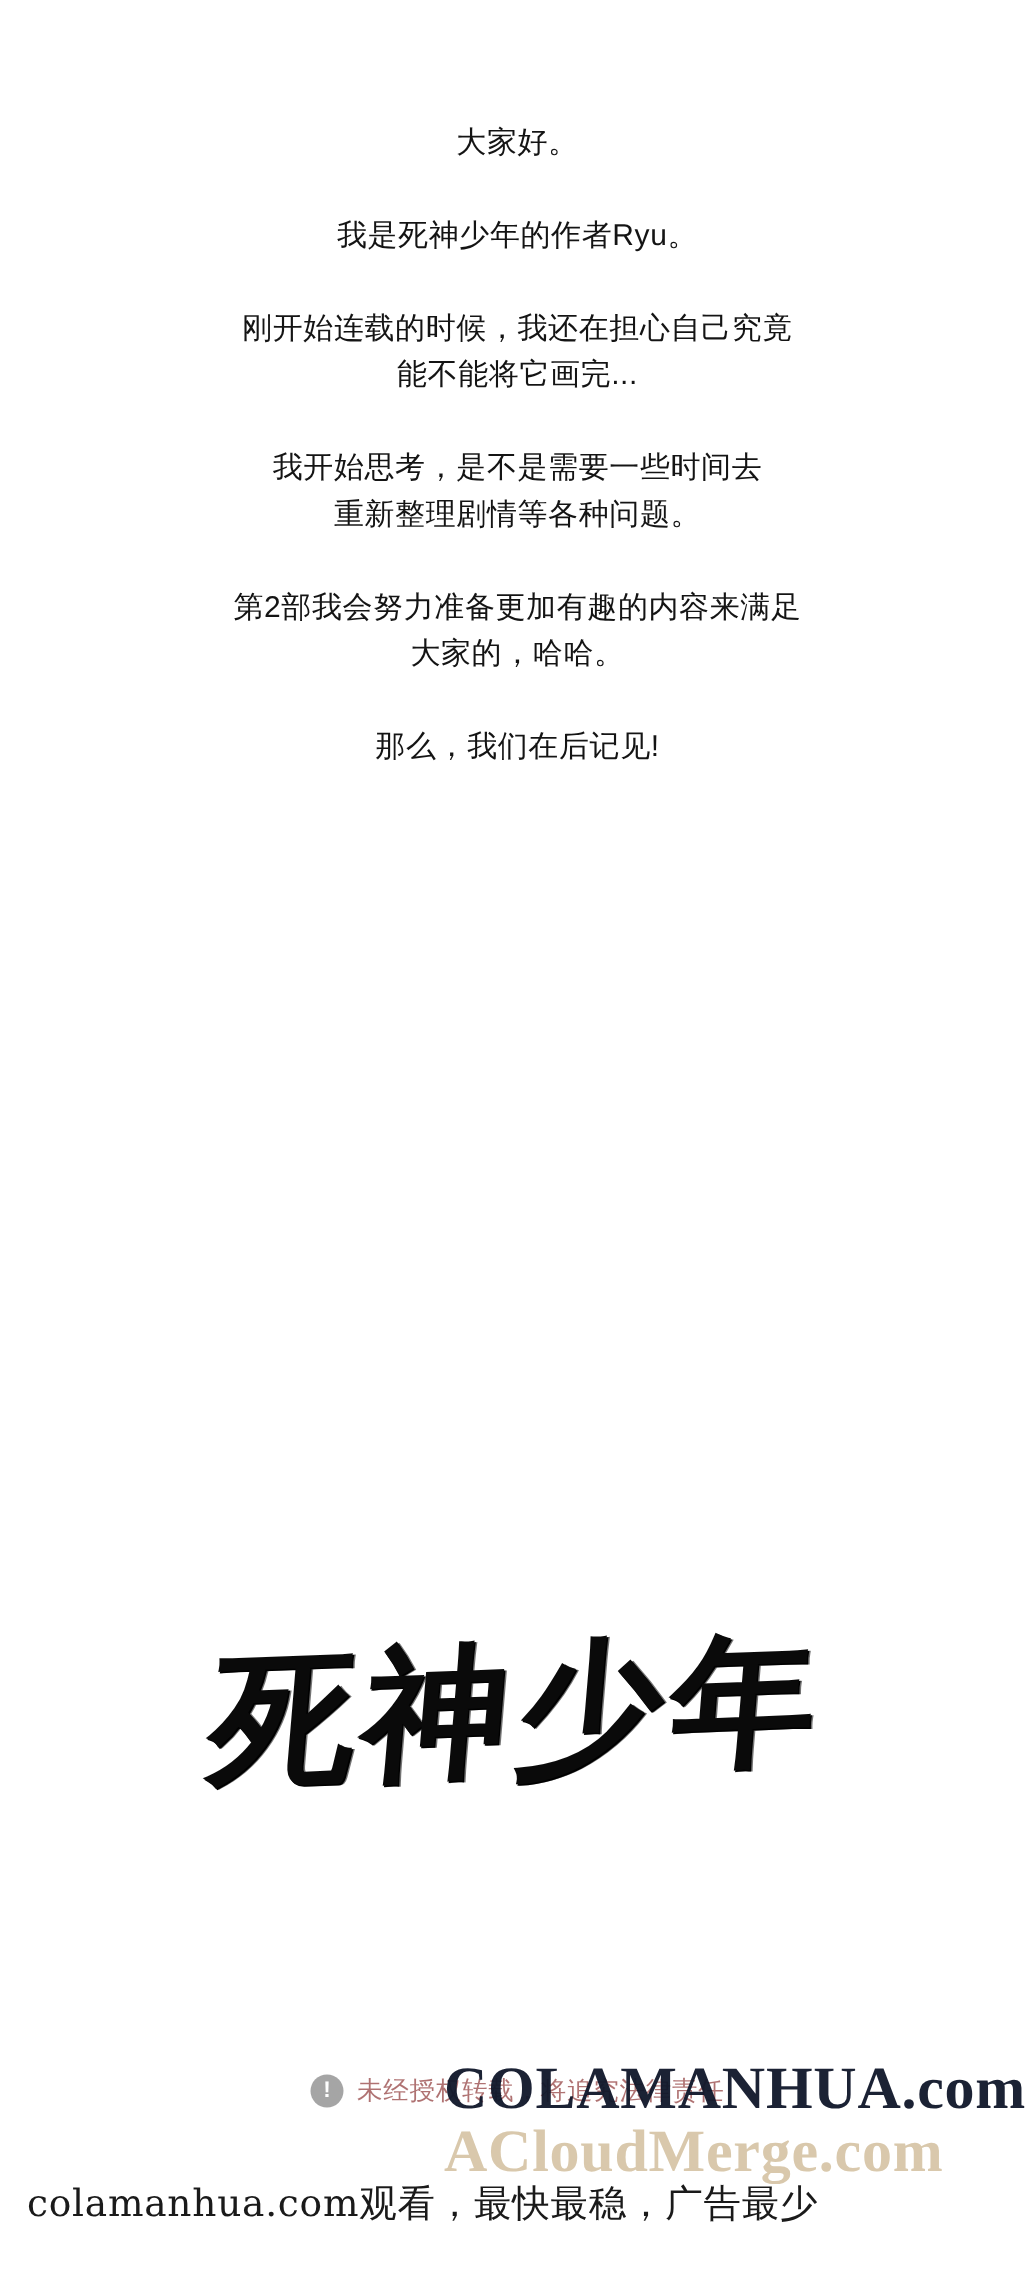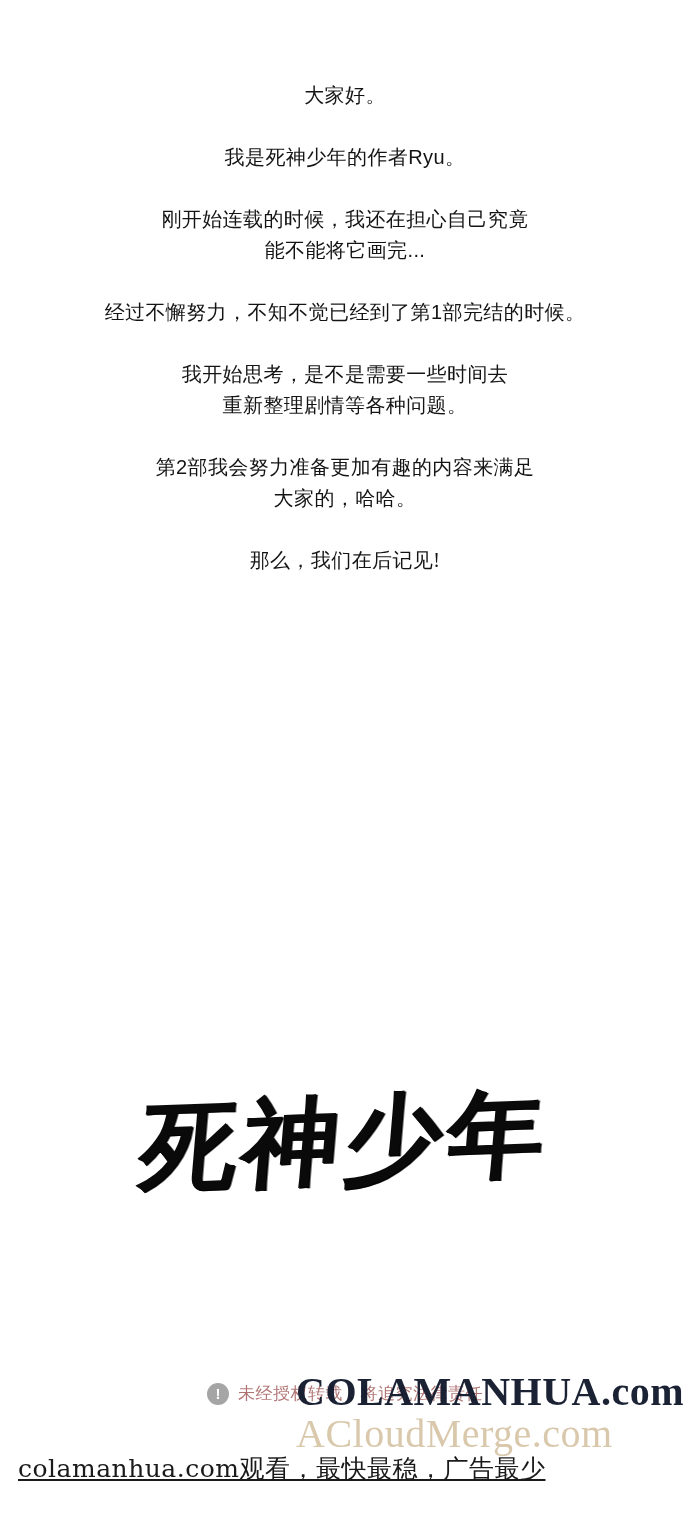--- a/index.html
+++ b/index.html
@@ -31,21 +31,21 @@
     text-align: center;
   }
   .para {
     font-size: 20px;
     line-height: 31px;
     letter-spacing: 0.4px;
     color: #141414;
     margin: 0 0 31px 0;
     white-space: pre-line;
   }
-  .para:last-child { margin-bottom: 0; font-family: Liberation Serif, serif; }
+  .para:last-child { margin-bottom: 0; }
 
   
   .logo-wrap {
     position: absolute;
     top: 1075px;
     left: 0;
     width: 690px;
     height: 130px;
     display: flex;
     align-items: center;
@@ -106,52 +106,50 @@
     opacity: 0.95;
     white-space: nowrap;
     pointer-events: none;
   }
   .wm2 {
     position: absolute;
     top: 1410px;
     left: 296px;
     font-family: "Liberation Serif", serif;
     font-size: 40px;
-    font-weight: 400;
+    font-weight: 700;
     letter-spacing: 0.5px;
     color: #d7c6a8;
     opacity: 0.95;
     white-space: nowrap;
     pointer-events: none;
   }
 
   
   .footer {
     position: absolute;
     top: 1452px;
     left: 18px;
     font-family: "DejaVu Serif", serif;
     font-size: 25px;
     letter-spacing: 0.5px;
     color: #1a1a1a;
     white-space: nowrap;
-    text-decoration: underline;
   }
 </style>
 </head>
 <body>
 
 <div class="page">
 
   <div class="message">
     <p class="para">大家好。</p>
     <p class="para">我是死神少年的作者Ryu。</p>
     <p class="para">刚开始连载的时候，我还在担心自己究竟
 能不能将它画完...</p>
-    <p class="para">经过不懈努力，不知不觉已经到了第1部完结的时候。</p>
     <p class="para">我开始思考，是不是需要一些时间去
 重新整理剧情等各种问题。</p>
     <p class="para">第2部我会努力准备更加有趣的内容来满足
 大家的，哈哈。</p>
     <p class="para">那么，我们在后记见!</p>
   </div>
 
   <div class="logo-wrap">
     <div class="logo">死神少年</div>
   </div>

